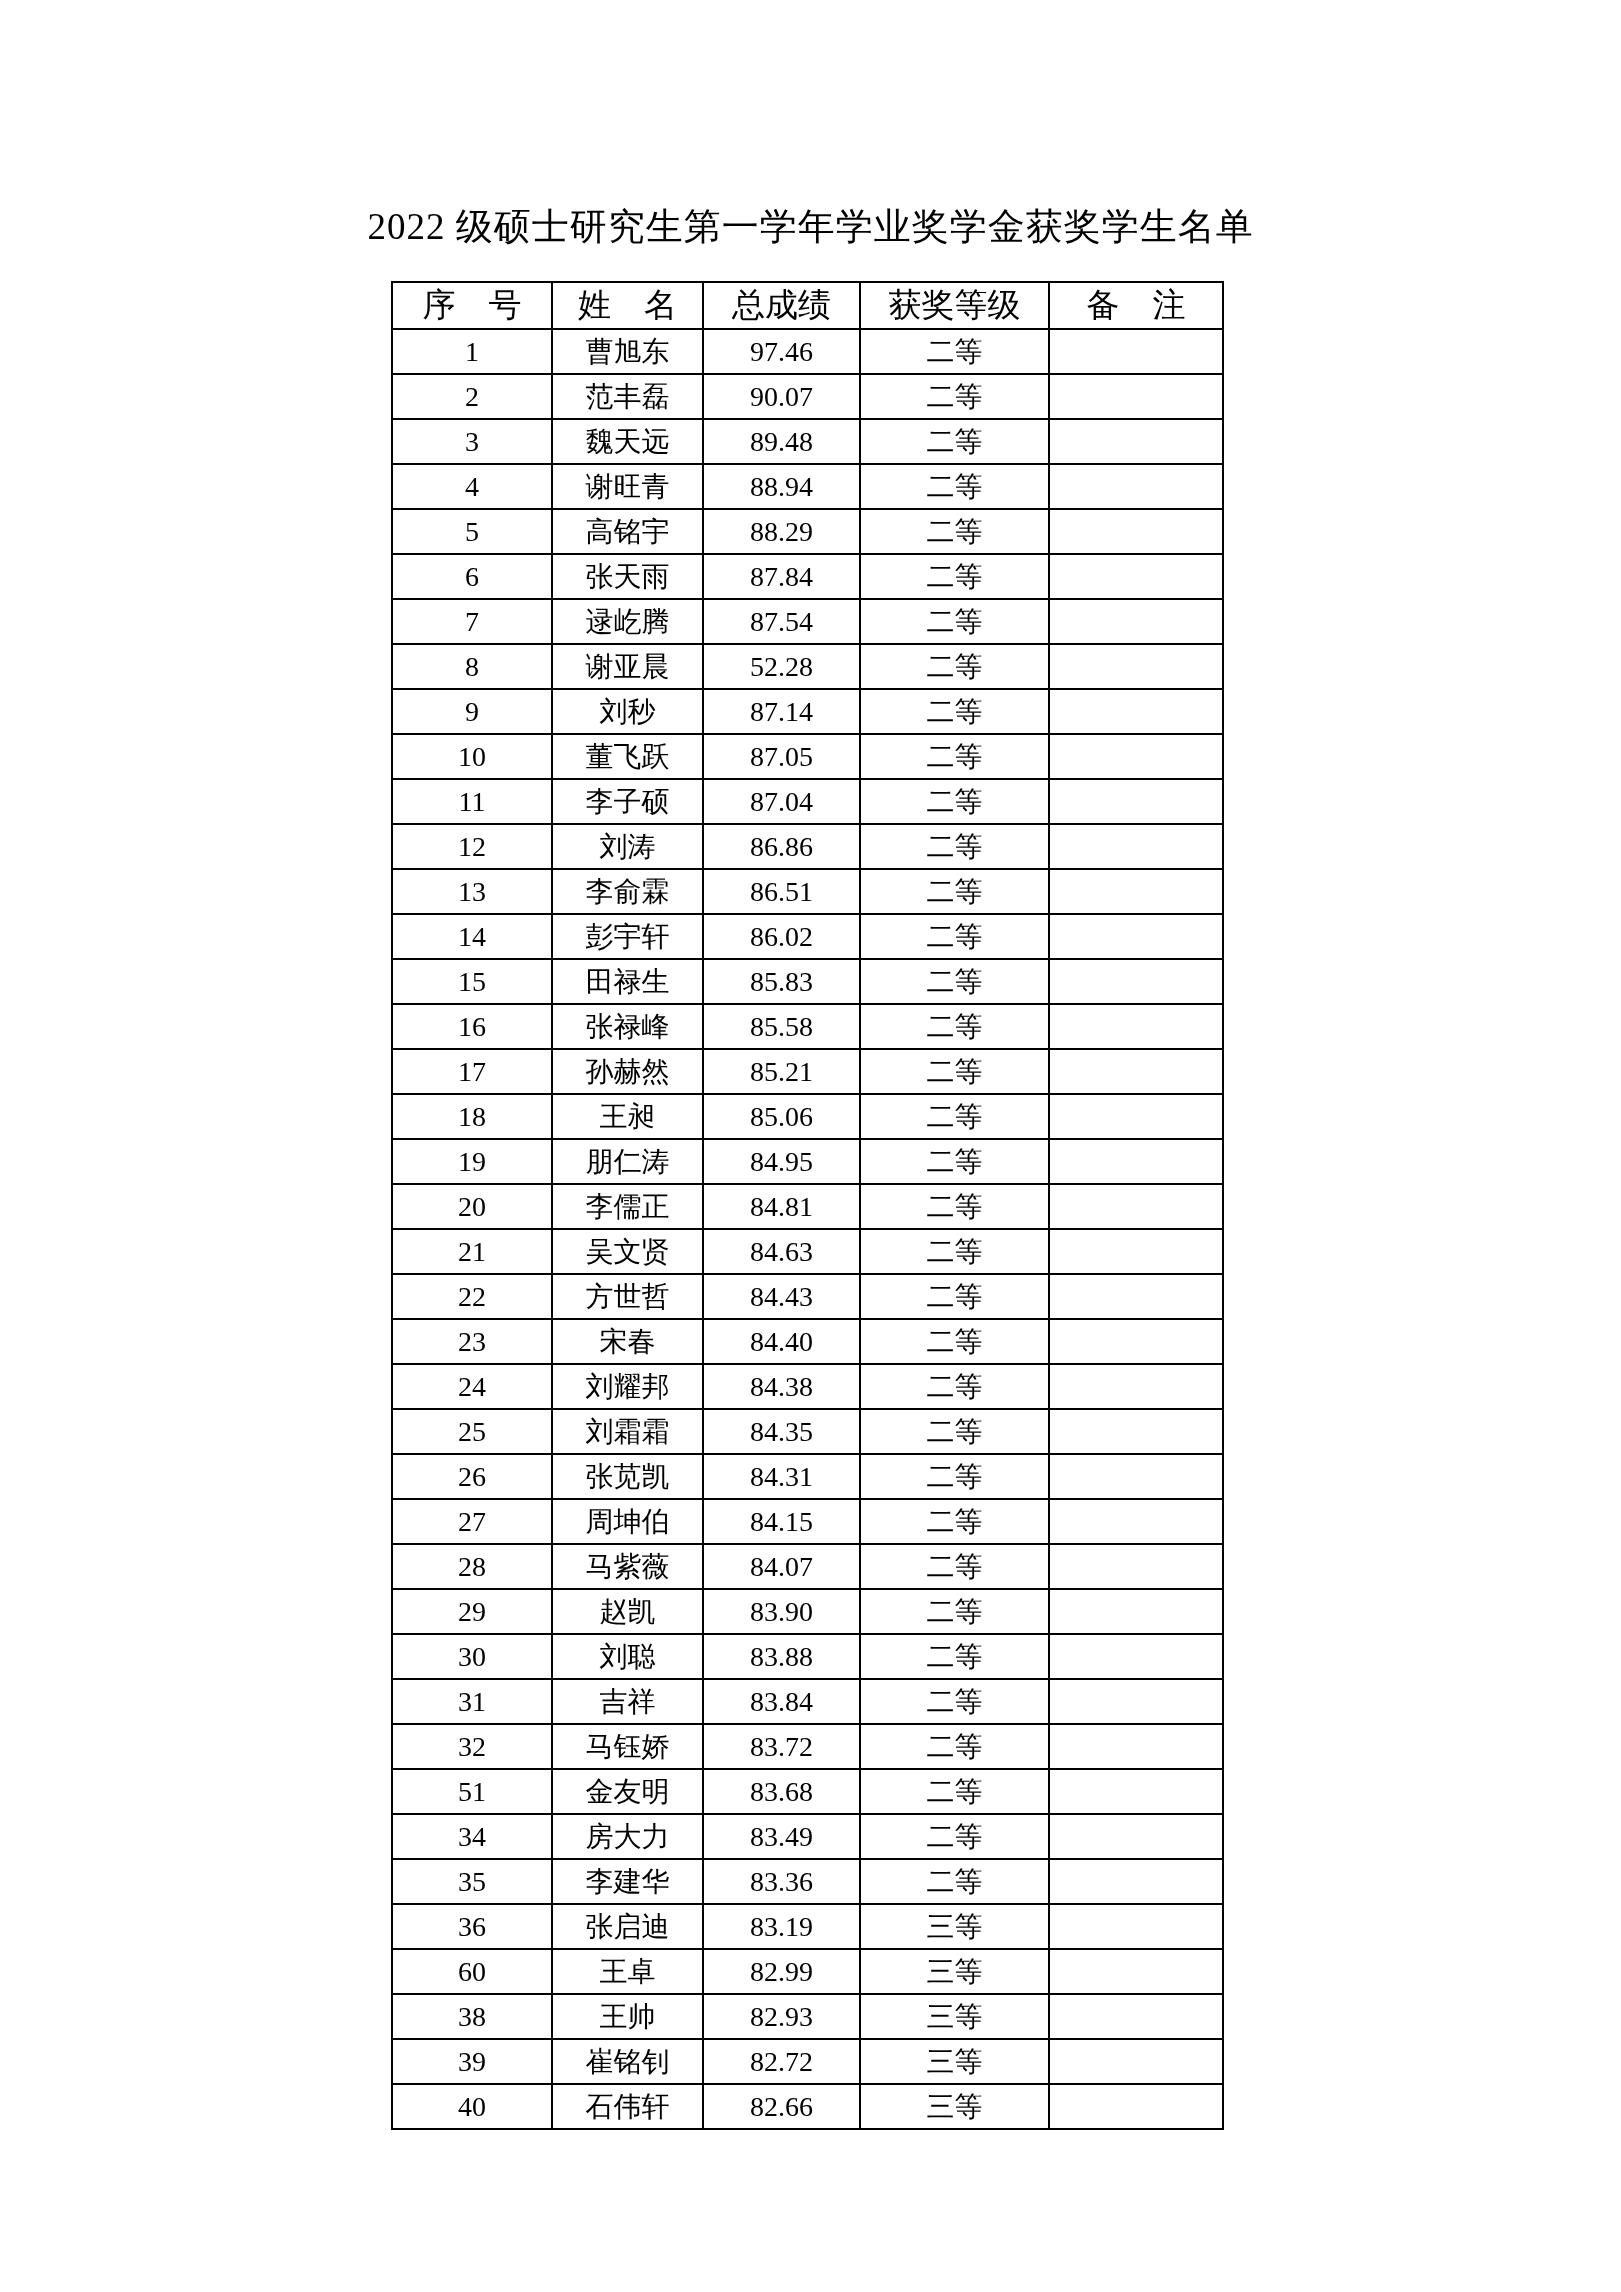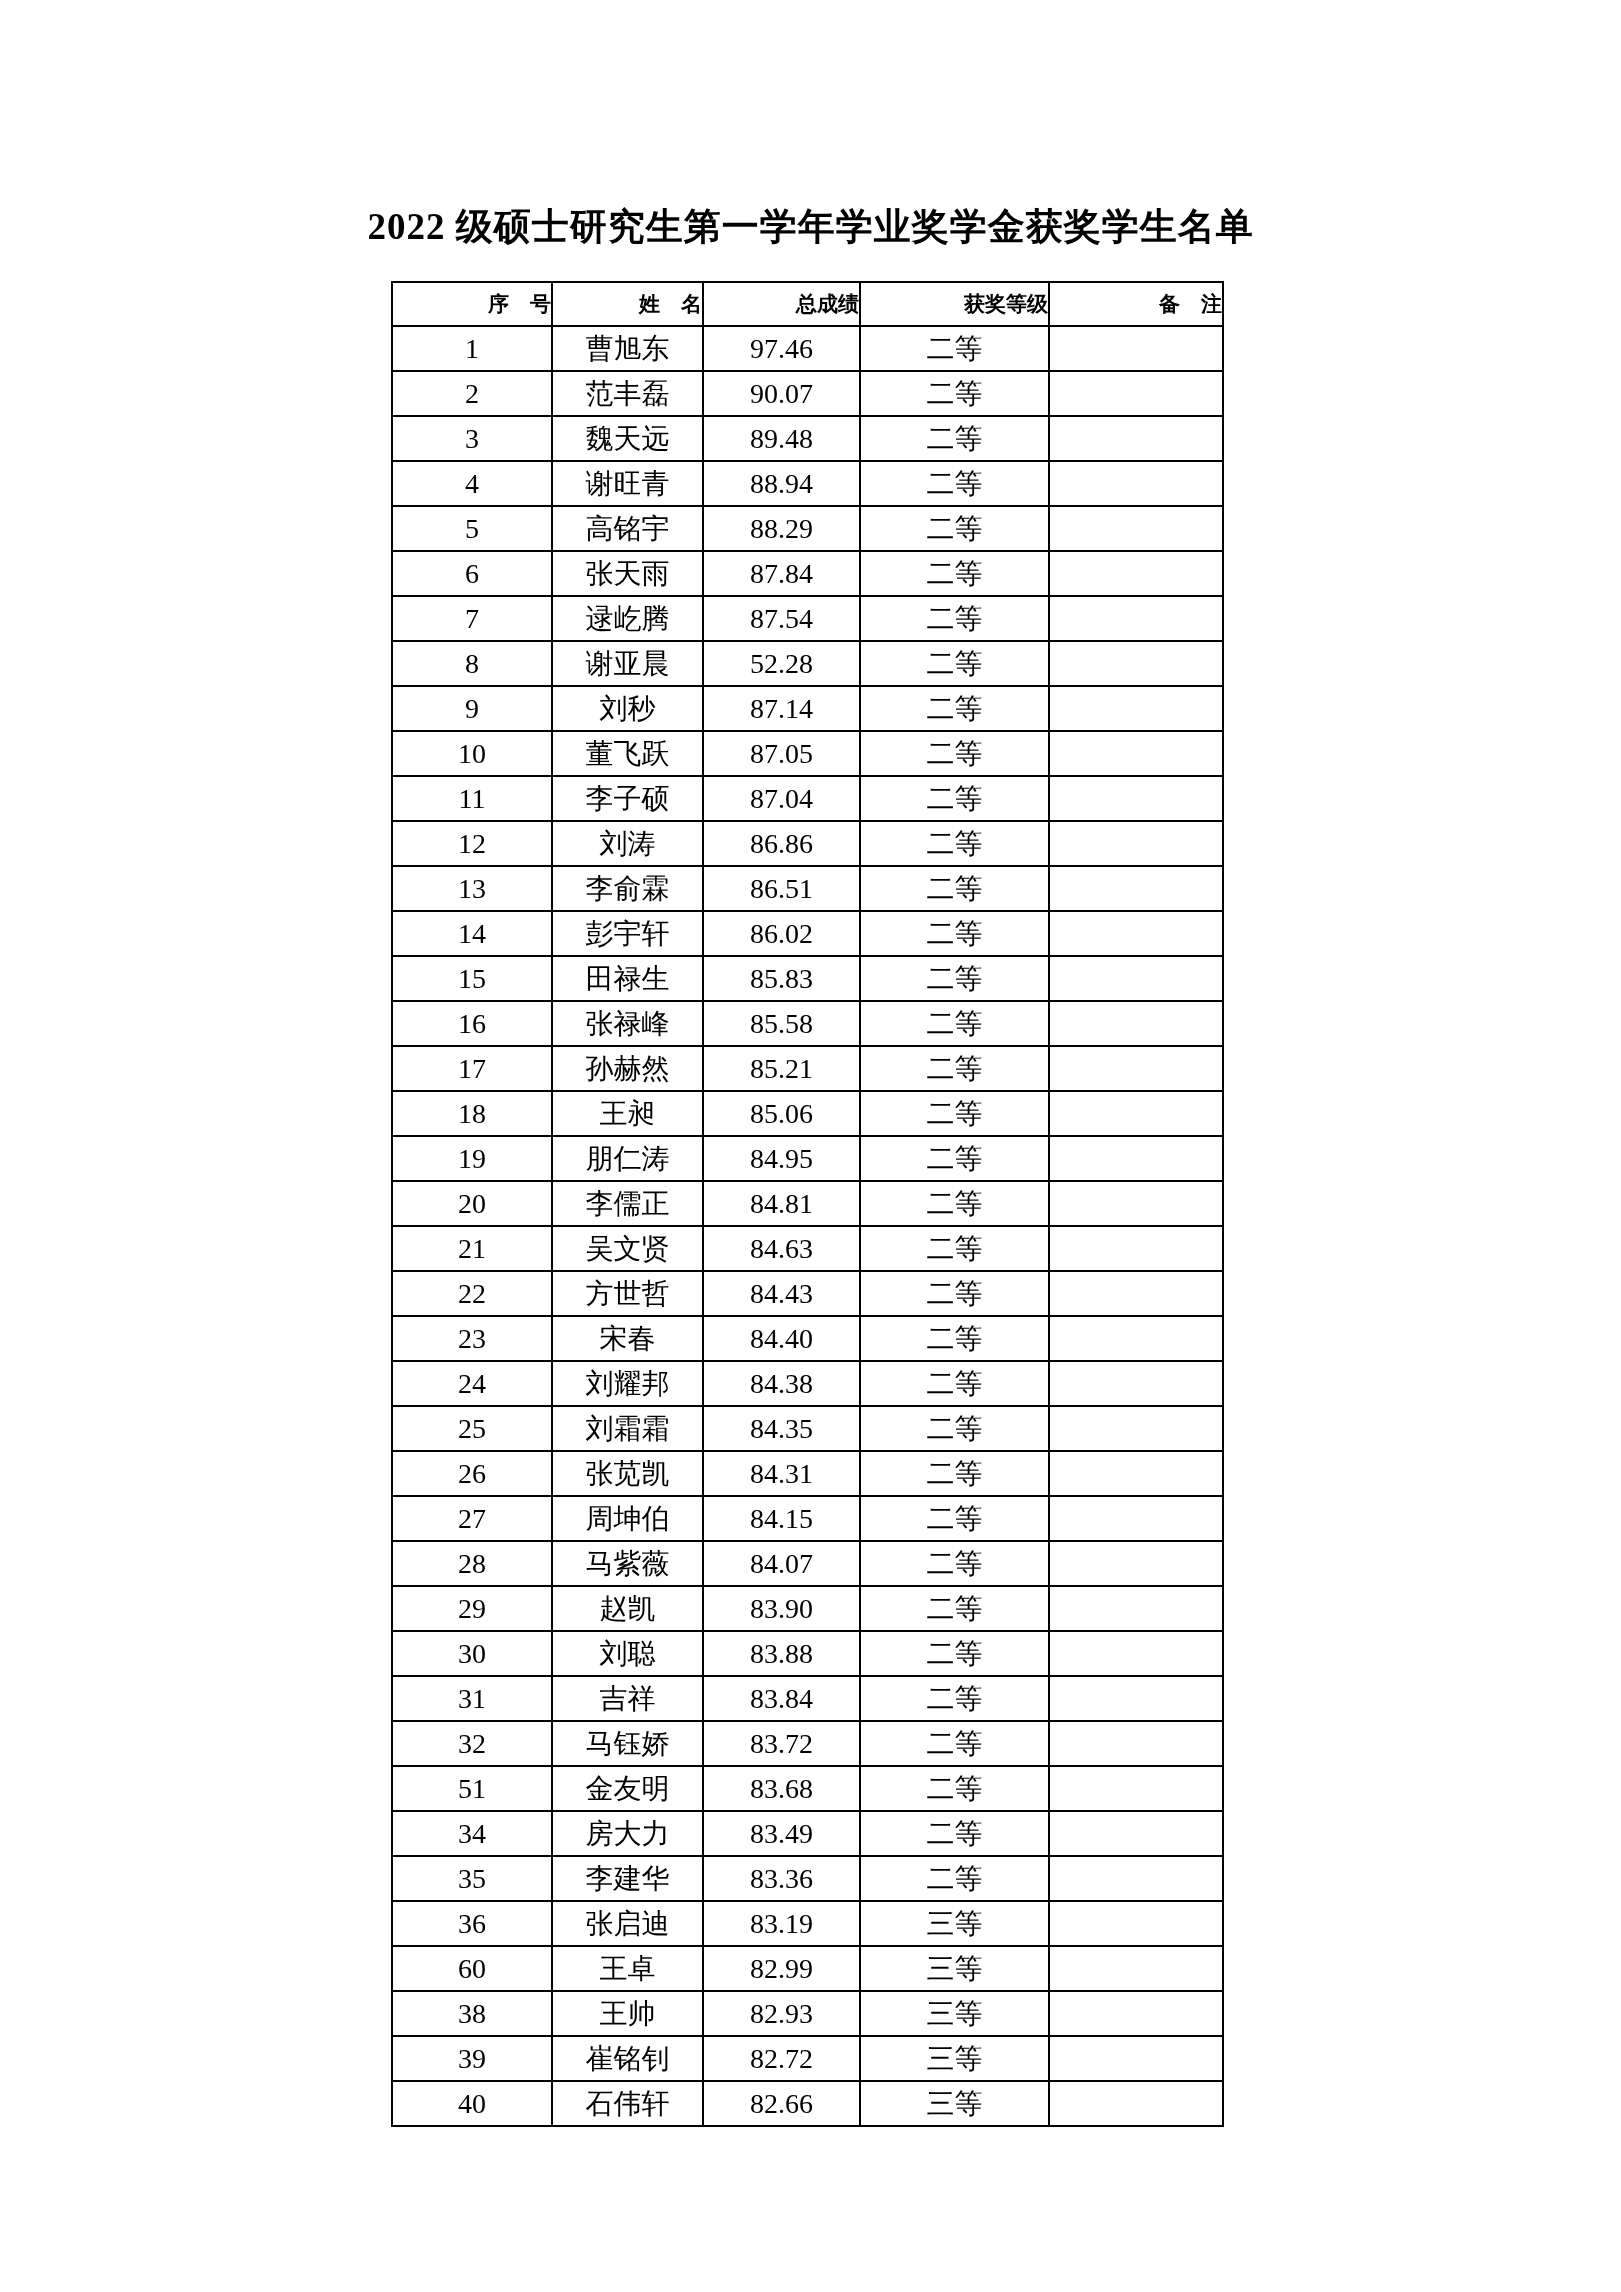--- a/index.html
+++ b/index.html
@@ -14,21 +14,21 @@
     font-family: "Liberation Serif", "DejaVu Serif", serif;
     color: #000000;
   }
   .doc-title {
     position: absolute;
     top: 202px;
     left: 0;
     width: 100%;
     text-align: center;
     font-size: 37px;
-    font-weight: bold;
+    font-weight: normal;
     letter-spacing: 1px;
     white-space: nowrap;
   }
   table.award-table {
     position: absolute;
     top: 281px;
     left: 391px;
     width: 831px;
     border-collapse: collapse;
     table-layout: fixed;
@@ -38,23 +38,22 @@
   table.award-table td {
     border: 2px solid #000000;
     text-align: center;
     vertical-align: middle;
     padding: 0;
     overflow: hidden;
     white-space: nowrap;
   }
   table.award-table th {
     height: 42px;
-    font-size: 21px;
-    font-weight: bold;
-    text-align: right;
+    font-size: 33px;
+    font-weight: normal;
   }
   table.award-table td {
     height: 43px;
     font-size: 28px;
   }
   col.c-no    { width: 160px; }
   col.c-name  { width: 151px; }
   col.c-score { width: 157px; }
   col.c-level { width: 189px; }
   col.c-note  { width: 174px; }

